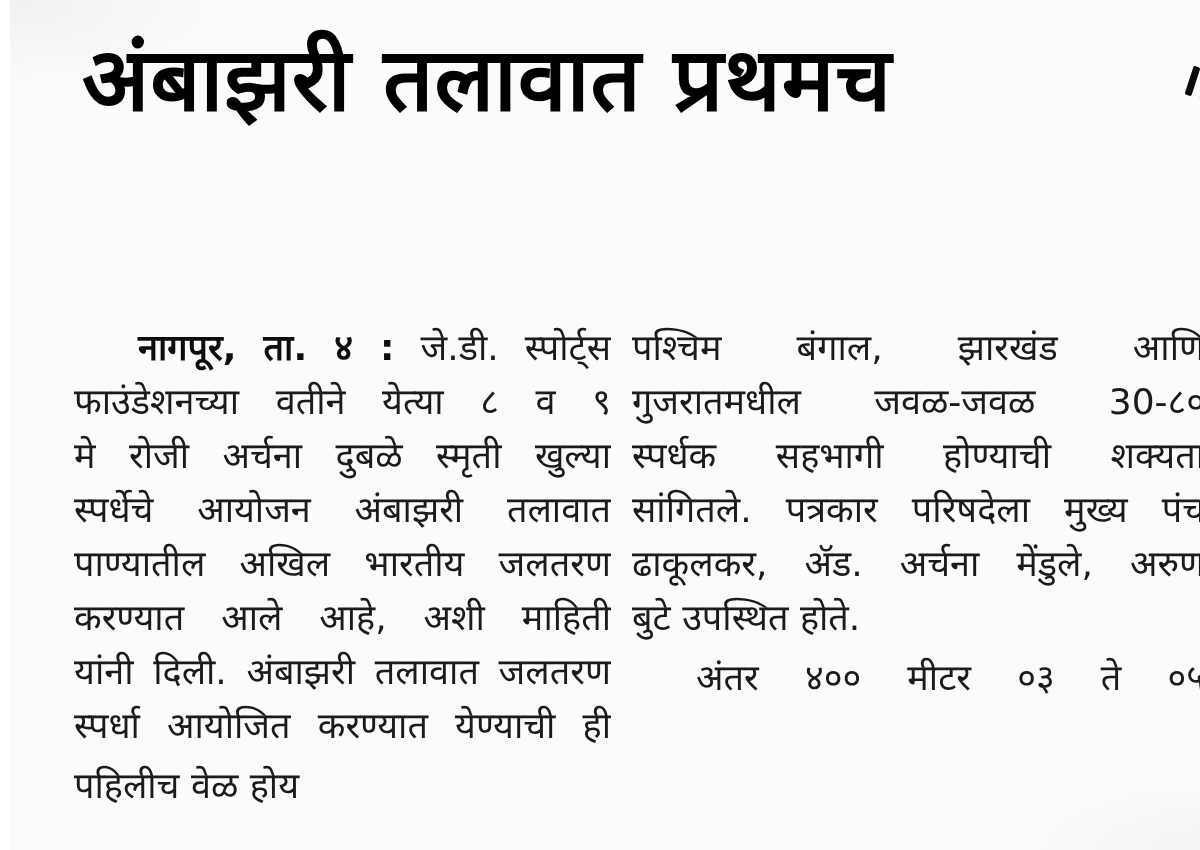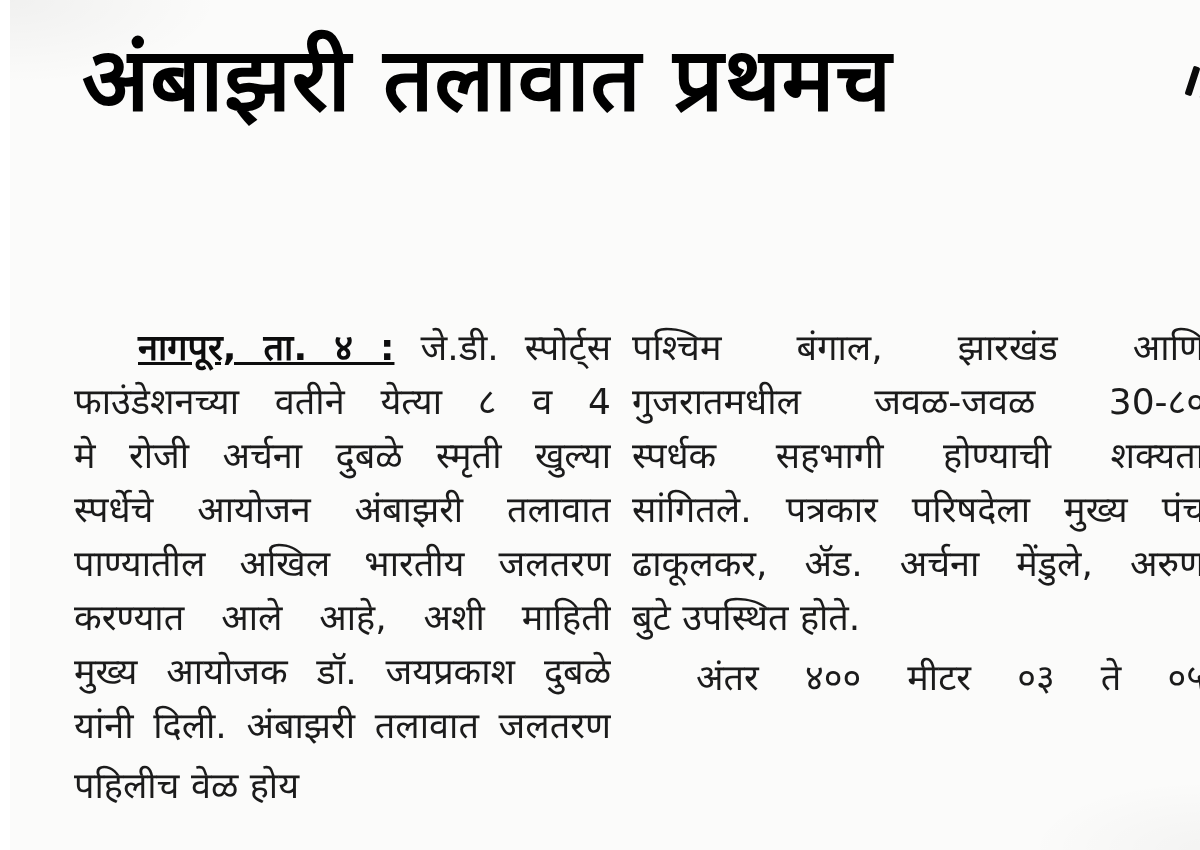--- a/index.html
+++ b/index.html
@@ -83,43 +83,43 @@
     white-space: normal;
     color: #1b1b1b;
   }
   .bline.indent { padding-left: 64px; }
   .bline.endline {
     text-align: center;
     text-align-last: left;
     -moz-text-align-last: left;
   }
   .bline.clipped { margin-top: 6px; }
-  .bline .bold { font-weight: 700; color: #0d0d0d; text-decoration: underline; }
+  .bline .bold { font-weight: 700; color: #0d0d0d; }
 </style>
 </head>
 <body>
 
 <div class="page">
 
   <div class="headline">
     <span class="hl">अंबाझरी तलावात प्रथमच</span>
   </div>
 
   <div class="edge-fragment"></div>
   <div class="edge-fragment2"></div>
 
   <div class="column left">
     <div class="bline indent"><span class="bold">नागपूर, ता. ४ :</span> <span>जे.डी. स्पोर्ट्स</span></div>
-    <div class="bline">फाउंडेशनच्या वतीने येत्या ८ व 4</div>
+    <div class="bline">फाउंडेशनच्या वतीने येत्या ८ व ९</div>
     <div class="bline">मे रोजी अर्चना दुबळे स्मृती खुल्या</div>
     <div class="bline">स्पर्धेचे आयोजन अंबाझरी तलावात</div>
     <div class="bline">पाण्यातील अखिल भारतीय जलतरण</div>
     <div class="bline">करण्यात आले आहे, अशी माहिती</div>
-    <div class="bline">मुख्य आयोजक डॉ. जयप्रकाश दुबळे</div>
     <div class="bline">यांनी दिली. अंबाझरी तलावात जलतरण</div>
+    <div class="bline">स्पर्धा आयोजित करण्यात येण्याची ही</div>
     <div class="bline endline clipped">पहिलीच वेळ होय</div>
   </div>
 
   <div class="column right">
     <div class="bline">पश्चिम बंगाल, झारखंड आणि</div>
     <div class="bline">गुजरातमधील जवळ-जवळ 30-८०</div>
     <div class="bline">स्पर्धक सहभागी होण्याची शक्यता</div>
     <div class="bline">सांगितले. पत्रकार परिषदेला मुख्य पंच</div>
     <div class="bline">ढाकूलकर, ॲड. अर्चना मेंडुले, अरुण</div>
     <div class="bline endline">बुटे उपस्थित होते.</div>

